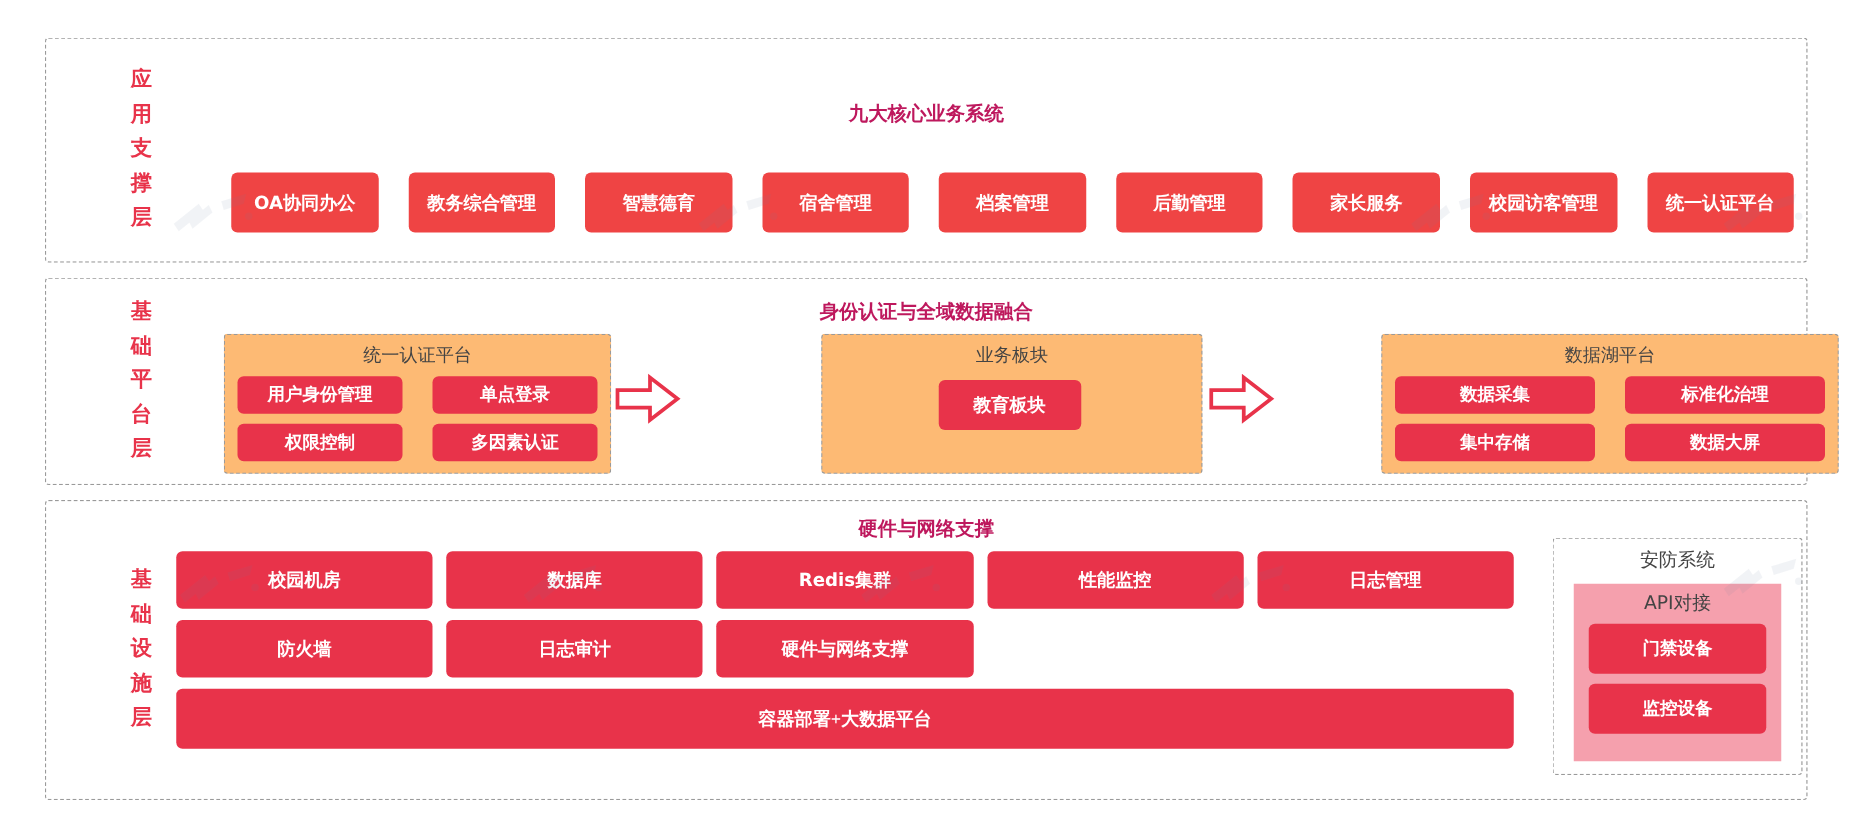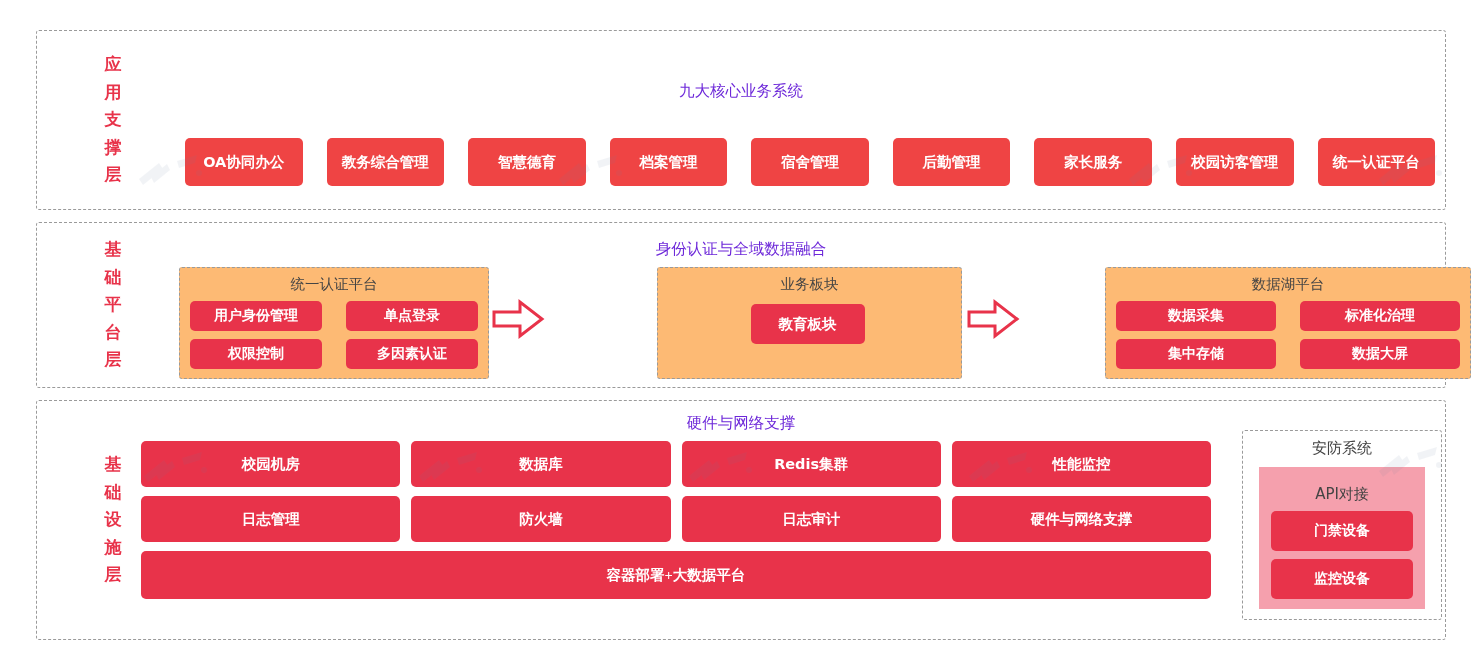--- a/index.html
+++ b/index.html
@@ -49,22 +49,22 @@
     line-height: 1.62;
   }
   .layer-label span { display: block; }
 
   .layer-title {
     position: absolute;
     left: 0;
     right: 0;
     text-align: center;
     font-size: 15.5px;
-    font-weight: normal;
-    color: #6d28d9;
+    font-weight: bold;
+    color: #be185d;
   }
 
   
   .chip {
     display: flex;
     align-items: center;
     justify-content: center;
     border-radius: 5px;
     color: #ffffff;
     font-weight: bold;
@@ -172,21 +172,21 @@
   }
   #layer-infra .layer-title { top: 12px; }
 
   #infra-grid {
     position: absolute;
     left: 104px;
     top: 40px;
     width: 1070px;
     height: 101px;
     display: grid;
-    grid-template-columns: repeat(4, 1fr);
+    grid-template-columns: repeat(5, 1fr);
     grid-template-rows: 1fr 1fr;
     gap: 9px 11px;
   }
   #infra-grid .chip { font-size: 14.5px; }
 
   #infra-wide {
     position: absolute;
     left: 104px;
     top: 150px;
     width: 1070px;
@@ -214,21 +214,21 @@
     color: #444444;
   }
   #sec-api-box {
     position: absolute;
     left: 16px;
     right: 16px;
     top: 36px;
     bottom: 10px;
     background: #F5A0AD;
     box-sizing: border-box;
-    padding: 16px 12px 10px 12px;
+    padding: 4px 12px 10px 12px;
   }
   #sec-api-box .api-title {
     text-align: center;
     font-size: 15px;
     color: #444444;
     margin-bottom: 7px;
     margin-top: 2px;
   }
   #sec-api-box .chip {
     height: 40px;
@@ -260,22 +260,22 @@
       <span>撑</span>
       <span>层</span>
     </div>
 
     <div class="layer-title">九大核心业务系统</div>
 
     <div id="app-chip-row">
       <div class="chip chip-orange">OA协同办公</div>
       <div class="chip chip-orange">教务综合管理</div>
       <div class="chip chip-orange">智慧德育</div>
+      <div class="chip chip-orange">宿舍管理</div>
       <div class="chip chip-orange">档案管理</div>
-      <div class="chip chip-orange">宿舍管理</div>
       <div class="chip chip-orange">后勤管理</div>
       <div class="chip chip-orange">家长服务</div>
       <div class="chip chip-orange">校园访客管理</div>
       <div class="chip chip-orange">统一认证平台</div>
     </div>
 
     <div class="wm" style="left:100px; top:118px;">
       <svg viewBox="0 0 70 40" width="70" height="40">
           <g fill="#6b7f9e">
         <path d="M2 30 L22 14 L26 20 L6 36 Z"></path>

